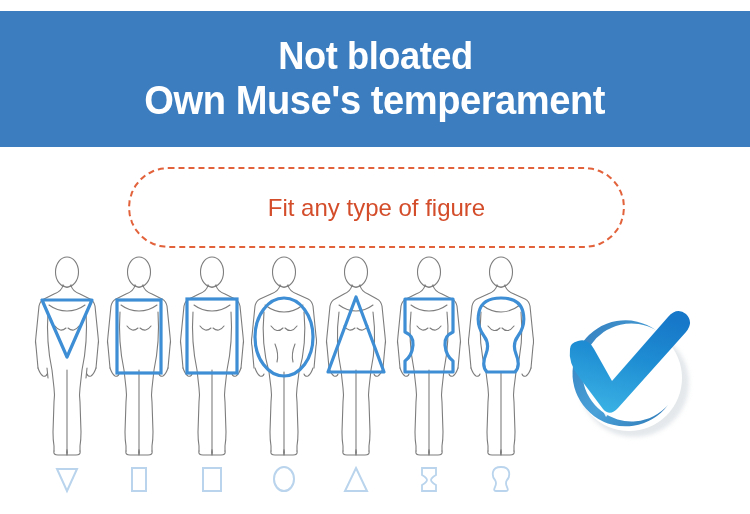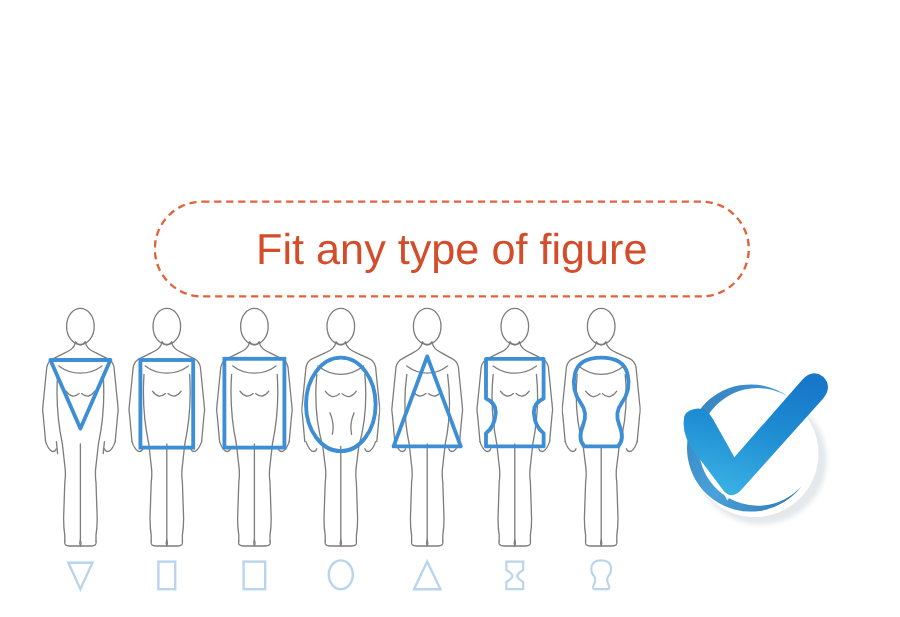--- a/index.html
+++ b/index.html
@@ -34,21 +34,21 @@
   .pill{
     position:absolute;left:128px;top:167px;width:497px;height:81px;
     box-sizing:border-box;
     border:2px dashed #e2623b;
     border-radius:42px;
     display:flex;align-items:center;justify-content:center;
     background:#fff;
   }
   .pill-text{
     color:#d44d2b;
-    font-size:36px;
+    font-size:24px;
     font-family:"Liberation Sans", sans-serif;
     font-weight:normal;
     letter-spacing:0px;
     white-space:nowrap;
   }
 
   
   .figures{
     position:absolute;left:34px;top:252px;width:500px;height:250px;
     display:flex;align-items:flex-start;justify-content:space-between;
@@ -62,20 +62,24 @@
   
   .badge{
     position:absolute;left:548px;top:297px;width:162px;height:160px;
   }
 </style>
 </head>
 <body>
 
 <div id="root">
 
+  <div class="banner">
+    <div class="banner-line l1">Not bloated</div>
+    <div class="banner-line l2">Own Muse's temperament</div>
+  </div>
 
   <div class="pill">
     <span class="pill-text">Fit any type of figure</span>
   </div>
 
   <div class="figures">
 
     <div class="fig-cell">
       <svg class="fig-body" viewBox="0 0 66 205">
         <g fill="none" stroke="#7d7d7d" stroke-width="1.1" stroke-linejoin="round" stroke-linecap="round">

